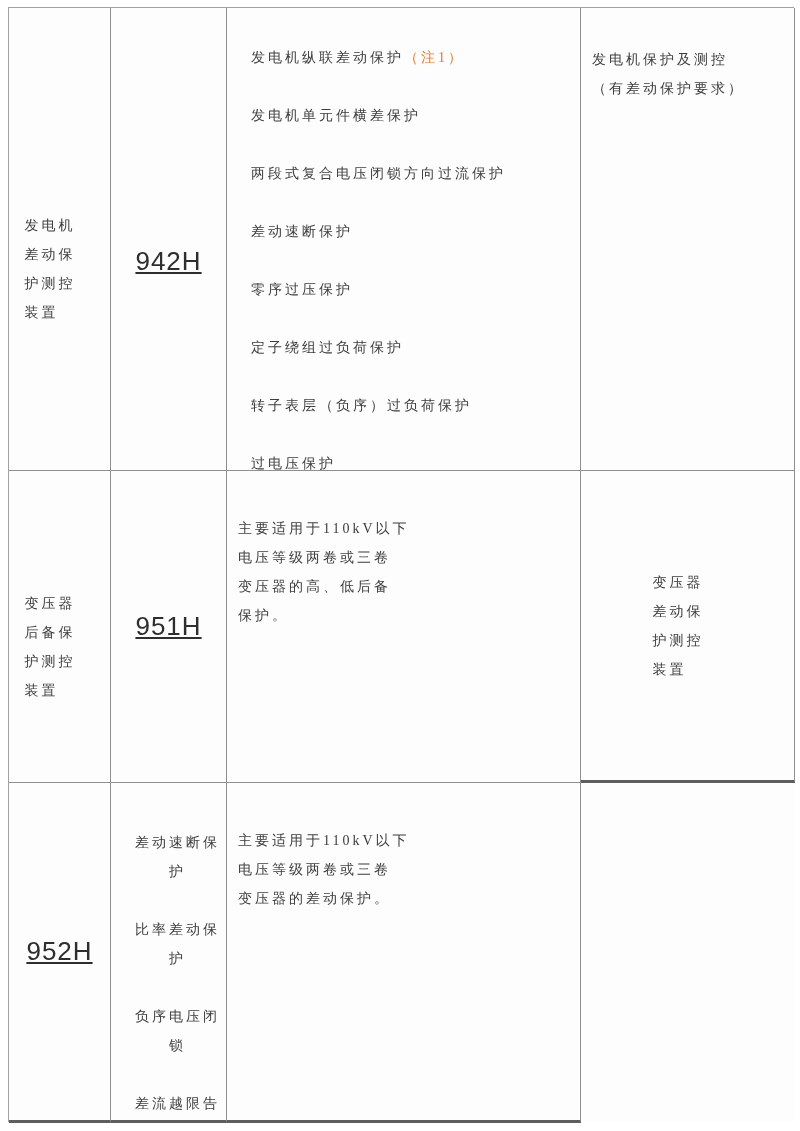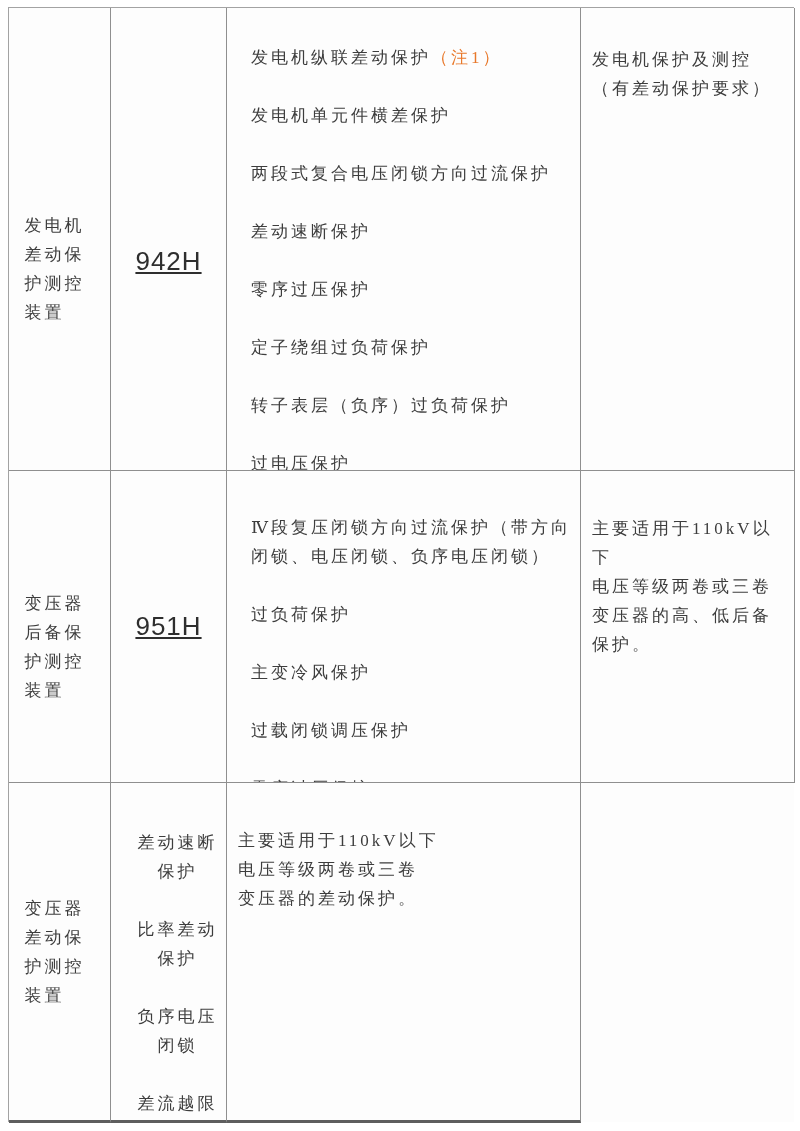--- a/index.html
+++ b/index.html
@@ -22,21 +22,21 @@
     border-left: 1px solid #a3a3a3;
   }
   .cell {
     border-right: 1px solid #8f8f8f;
     border-bottom: 1px solid #8f8f8f;
     overflow: hidden;
   }
   .bottom-row { border-bottom: 3px solid #5e5e5e; }
 
   .cn {
-    font-size: 17px;
+    font-size: 14px;
     letter-spacing: 3px;
     line-height: 29px;
     white-space: pre-line;
   }
   .device-cell {
     display: flex;
     justify-content: center;
     align-items: center;
   }
   .device-cell .device-name { width: 70px; text-align: left; }
@@ -103,42 +103,35 @@
 
   <div class="cell device-cell pt40">
     <div class="cn device-name">变压器
 后备保
 护测控
 装置</div>
   </div>
   <div class="cell model-cell">
     <span>951H</span>
   </div>
-  <div class="cell fn-cell r2 cn">
-    <div>Ⅳ段复压闭锁方向过流保护（带方向
-闭锁、电压闭锁、负序电压闭锁）</div>
-    <div>过负荷保护</div>
-    <div>主变冷风保护</div>
-    <div>过载闭锁调压保护</div>
-    <div>零序过压保护</div>
-    
-    
-  </div>
   <div class="cell app-cell r2 cn">
     <div>主要适用于110kV以下
 电压等级两卷或三卷
 变压器的高、低后备
 保护。</div>
   </div>
 
   <div class="cell bottom-row device-cell">
     <div class="cn device-name">变压器
 差动保
 护测控
 装置</div>
+  </div>
+  <div class="cell bottom-row model-cell">
+    <span>952H</span>
   </div>
   <div class="cell bottom-row fn-cell r3 cn">
     <div>差动速断保护</div>
     <div>比率差动保护</div>
     <div>负序电压闭锁</div>
     <div>差流越限告警</div>
     <div>中压侧过流保护</div>
     <div>低压侧过流保护</div>
   </div>
   <div class="cell bottom-row app-cell r3 cn">

